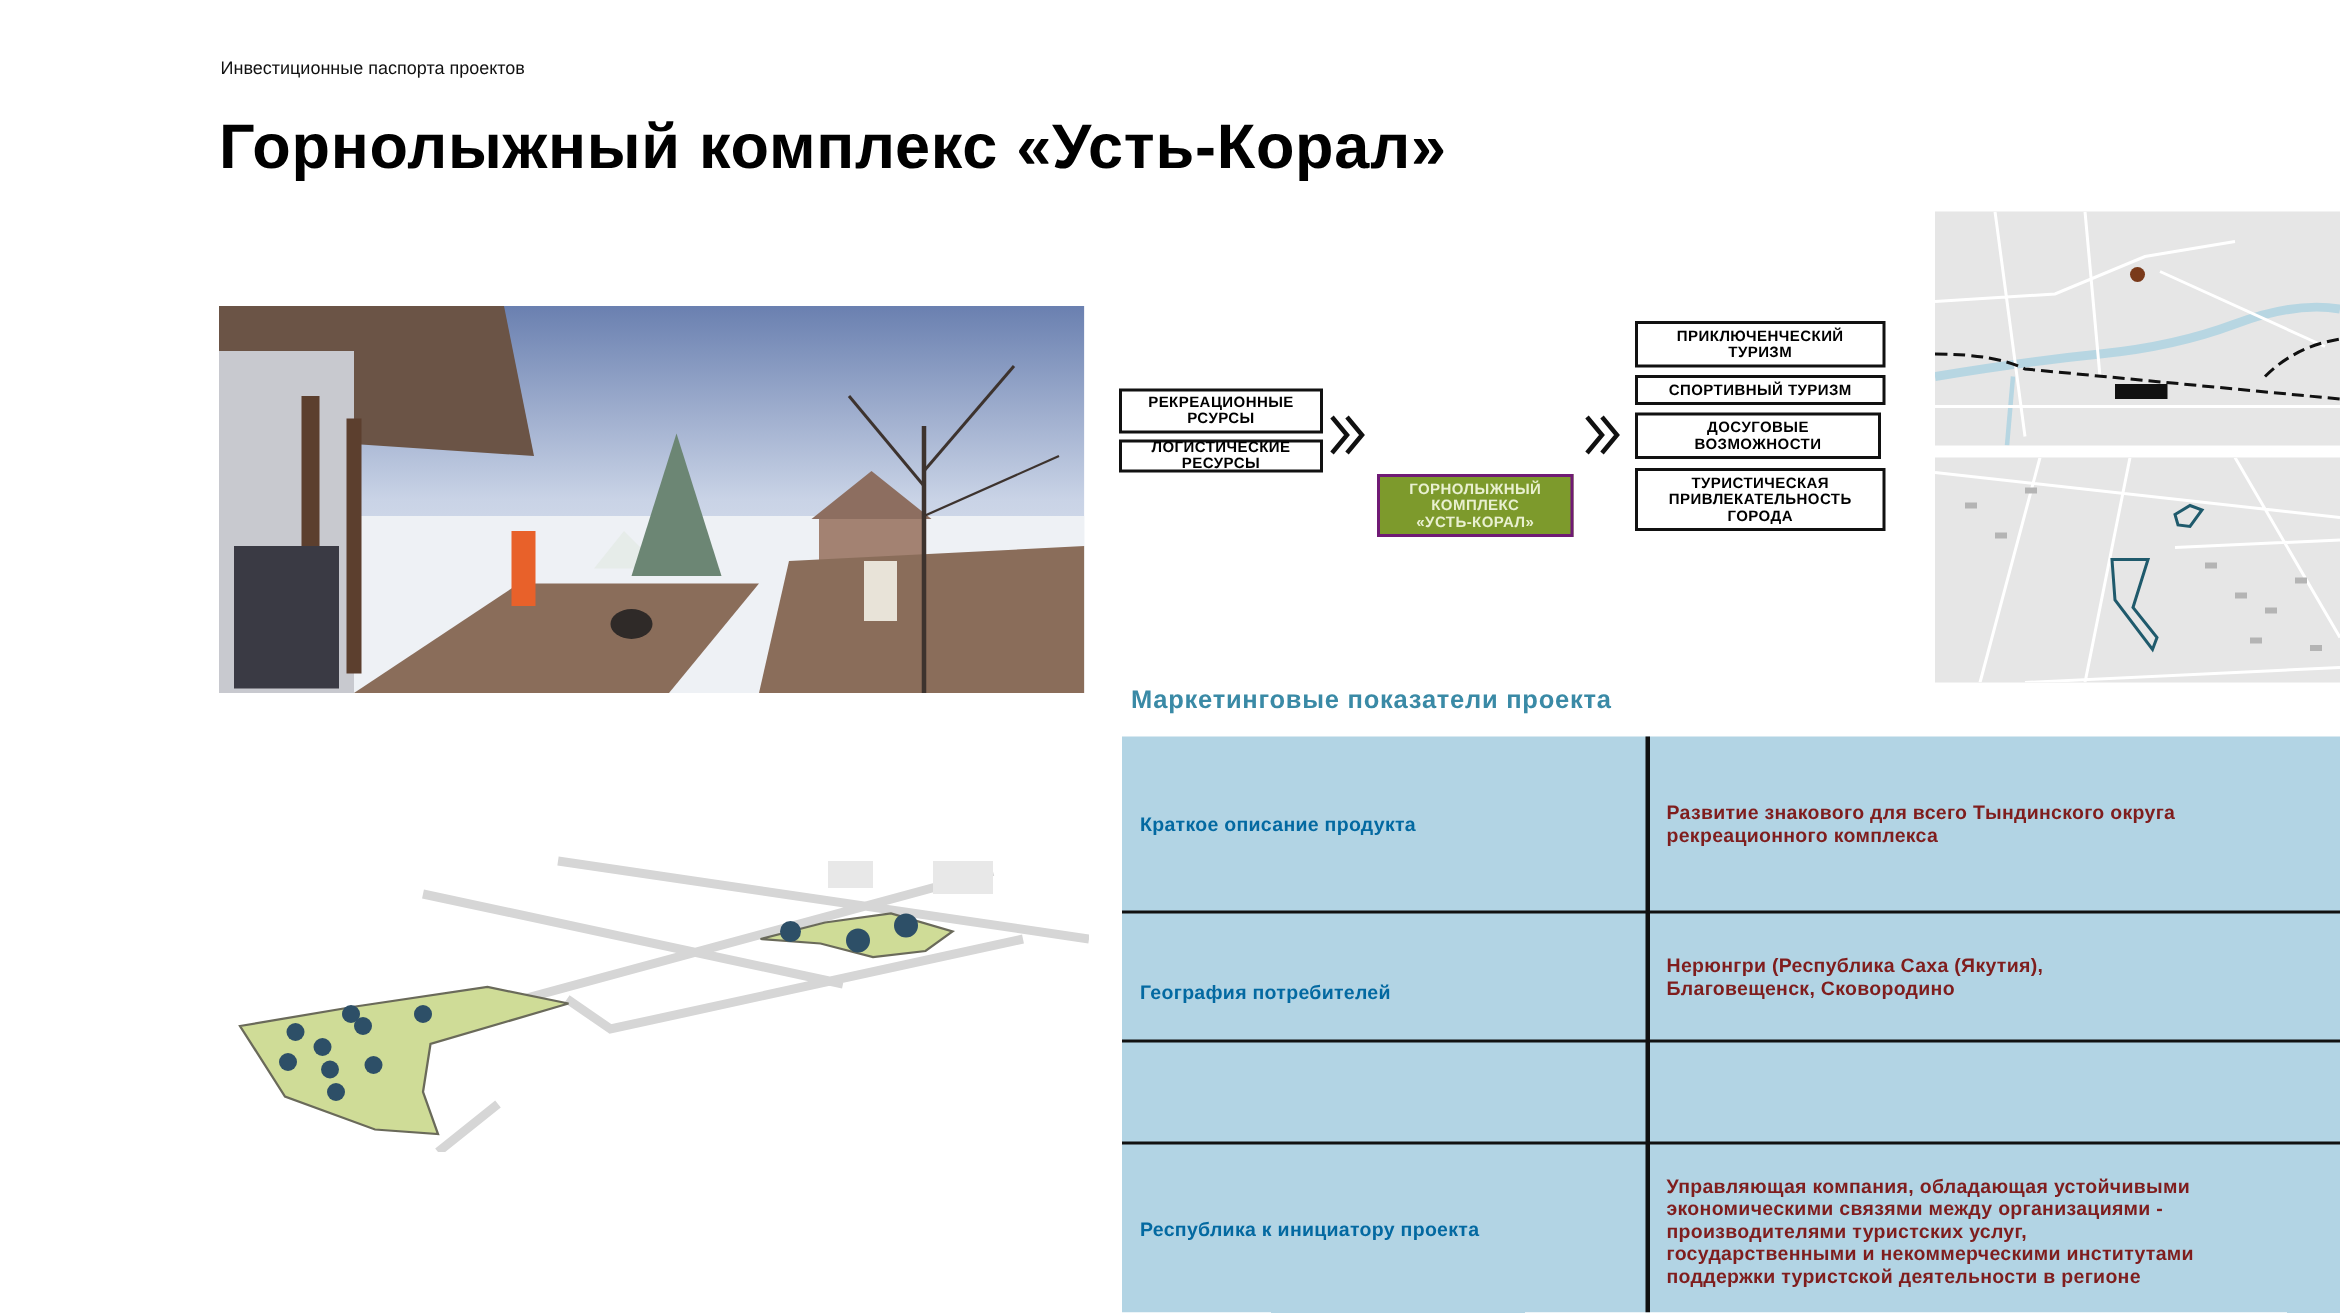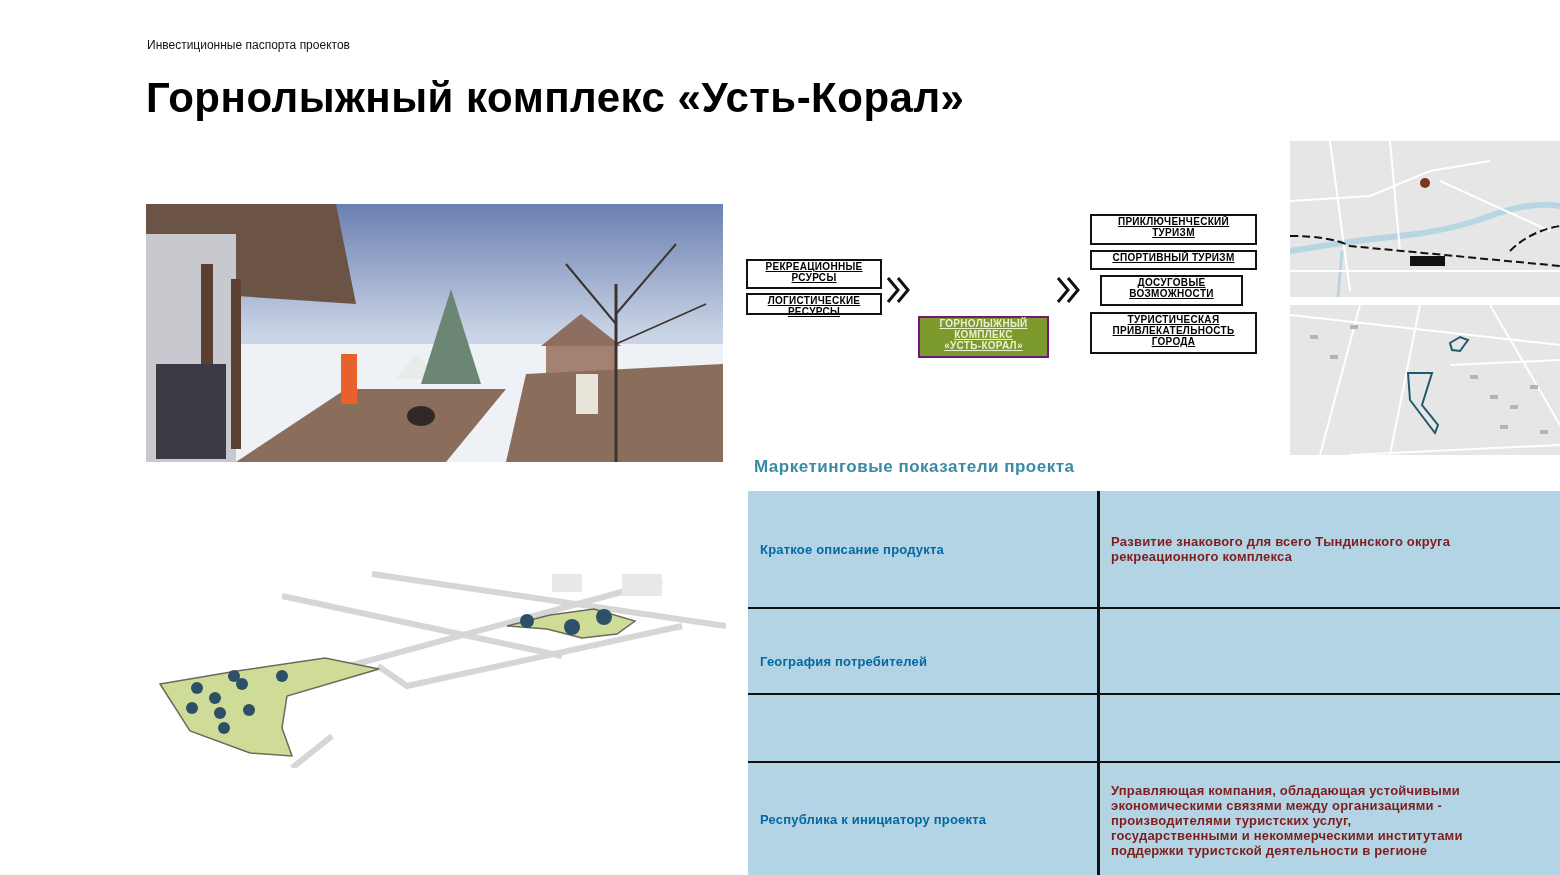--- a/index.html
+++ b/index.html
@@ -4,21 +4,21 @@
 <style>
   html,body{margin:0;padding:0;background:#fff;}
   body{width:1560px;height:875px;position:relative;overflow:hidden;font-family:"Liberation Sans",sans-serif;color:#000;}
   .abs{position:absolute;}
   .subtitle{left:147px;top:38px;font-size:12px;color:#111;}
   .title{left:146px;top:74px;font-size:42px;font-weight:bold;letter-spacing:0.5px;white-space:nowrap;}
   .photo{left:146px;top:204px;width:577px;height:258px;overflow:hidden;}
   .plan{left:142px;top:566px;width:584px;height:202px;overflow:hidden;}
   .map1{left:1290px;top:141px;width:270px;height:156px;background:#e6e6e6;overflow:hidden;}
   .map2{left:1290px;top:305px;width:270px;height:150px;background:#e6e6e6;overflow:hidden;}
-  .box{position:absolute;border:2px solid #111;background:#fff;box-sizing:border-box;display:flex;align-items:flex-start;justify-content:center;text-align:center;font-size:10px;font-weight:bold;line-height:11px;letter-spacing:0.3px;text-decoration:underline;}
+  .box{position:absolute;border:2px solid #111;background:#fff;box-sizing:border-box;display:flex;align-items:center;justify-content:center;text-align:center;font-size:10px;font-weight:bold;line-height:11px;letter-spacing:0.3px;}
   .box.green{background:#7d9a2c;color:#e9f0d0;border:2px solid #701a75;margin-top:48px;}
   .chev{position:absolute;}
   .table-title{left:754px;top:457px;font-size:17px;font-weight:bold;color:#3a8aa6;letter-spacing:0.5px;}
   .table{left:748px;top:491px;width:812px;height:384px;background:#b2d4e4;}
   .row{position:absolute;left:0;width:812px;display:flex;align-items:center;}
   .cell-l{position:absolute;left:12px;font-size:13px;font-weight:bold;color:#0369a1;letter-spacing:0.2px;}
   .cell-r{position:absolute;left:363px;font-size:13px;font-weight:bold;color:#7f1d1d;line-height:15px;letter-spacing:0.2px;white-space:pre-line;}
   .hline{position:absolute;left:0;width:812px;height:2px;background:#111;}
   .vline{position:absolute;left:349px;top:0;width:3px;height:384px;background:#111;}
 </style>
@@ -81,21 +81,21 @@
   <polyline points="2,2 12,14 2,26" fill="none" stroke="#111" stroke-width="3"></polyline>
   <polyline points="12,2 22,14 12,26" fill="none" stroke="#111" stroke-width="3"></polyline>
 </svg>
 <div class="box" style="left:1090px;top:214px;width:167px;height:31px;">
     <span style="white-space:pre-line">ПРИКЛЮЧЕНЧЕСКИЙ
 ТУРИЗМ</span>
   </div>
 <div class="box" style="left:1090px;top:250px;width:167px;height:20px;">
     <span style="white-space:pre-line">СПОРТИВНЫЙ ТУРИЗМ</span>
   </div>
-<div class="box" style="left:1090px;top:275px;width:143px;height:31px;margin-left:10px;">
+<div class="box" style="left:1090px;top:275px;width:164px;height:31px;">
     <span style="white-space:pre-line">ДОСУГОВЫЕ
 ВОЗМОЖНОСТИ</span>
   </div>
 <div class="box" style="left:1090px;top:312px;width:167px;height:42px;">
     <span style="white-space:pre-line">ТУРИСТИЧЕСКАЯ
 ПРИВЛЕКАТЕЛЬНОСТЬ
 ГОРОДА</span>
   </div>
 
 <div class="abs map1">
@@ -156,20 +156,22 @@
 <div class="abs table">
   <div class="vline"></div>
   <div class="row" style="top:0;height:116px;">
     <div class="cell-l">Краткое описание продукта</div>
     <div class="cell-r" style="top:43px;">Развитие знакового для всего Тындинского округа
 рекреационного комплекса</div>
   </div>
   <div class="hline" style="top:116px;"></div>
   <div class="row" style="top:118px;height:105px;padding-left:44px;">
     <div class="cell-l">География потребителей</div>
+    <div class="cell-r" style="top:27px;">Нерюнгри (Республика Саха (Якутия),
+Благовещенск, Сковородино</div>
   </div>
   <div class="hline" style="top:202px;"></div>
   <div class="hline" style="top:270px;"></div>
   <div class="row" style="top:272px;height:112px;">
     <div class="cell-l">Республика к инициатору проекта</div>
     <div class="cell-r" style="top:20px;">Управляющая компания, обладающая устойчивыми
 экономическими связями между организациями -
 производителями туристских услуг,
 государственными и некоммерческими институтами
 поддержки туристской деятельности в регионе</div>

